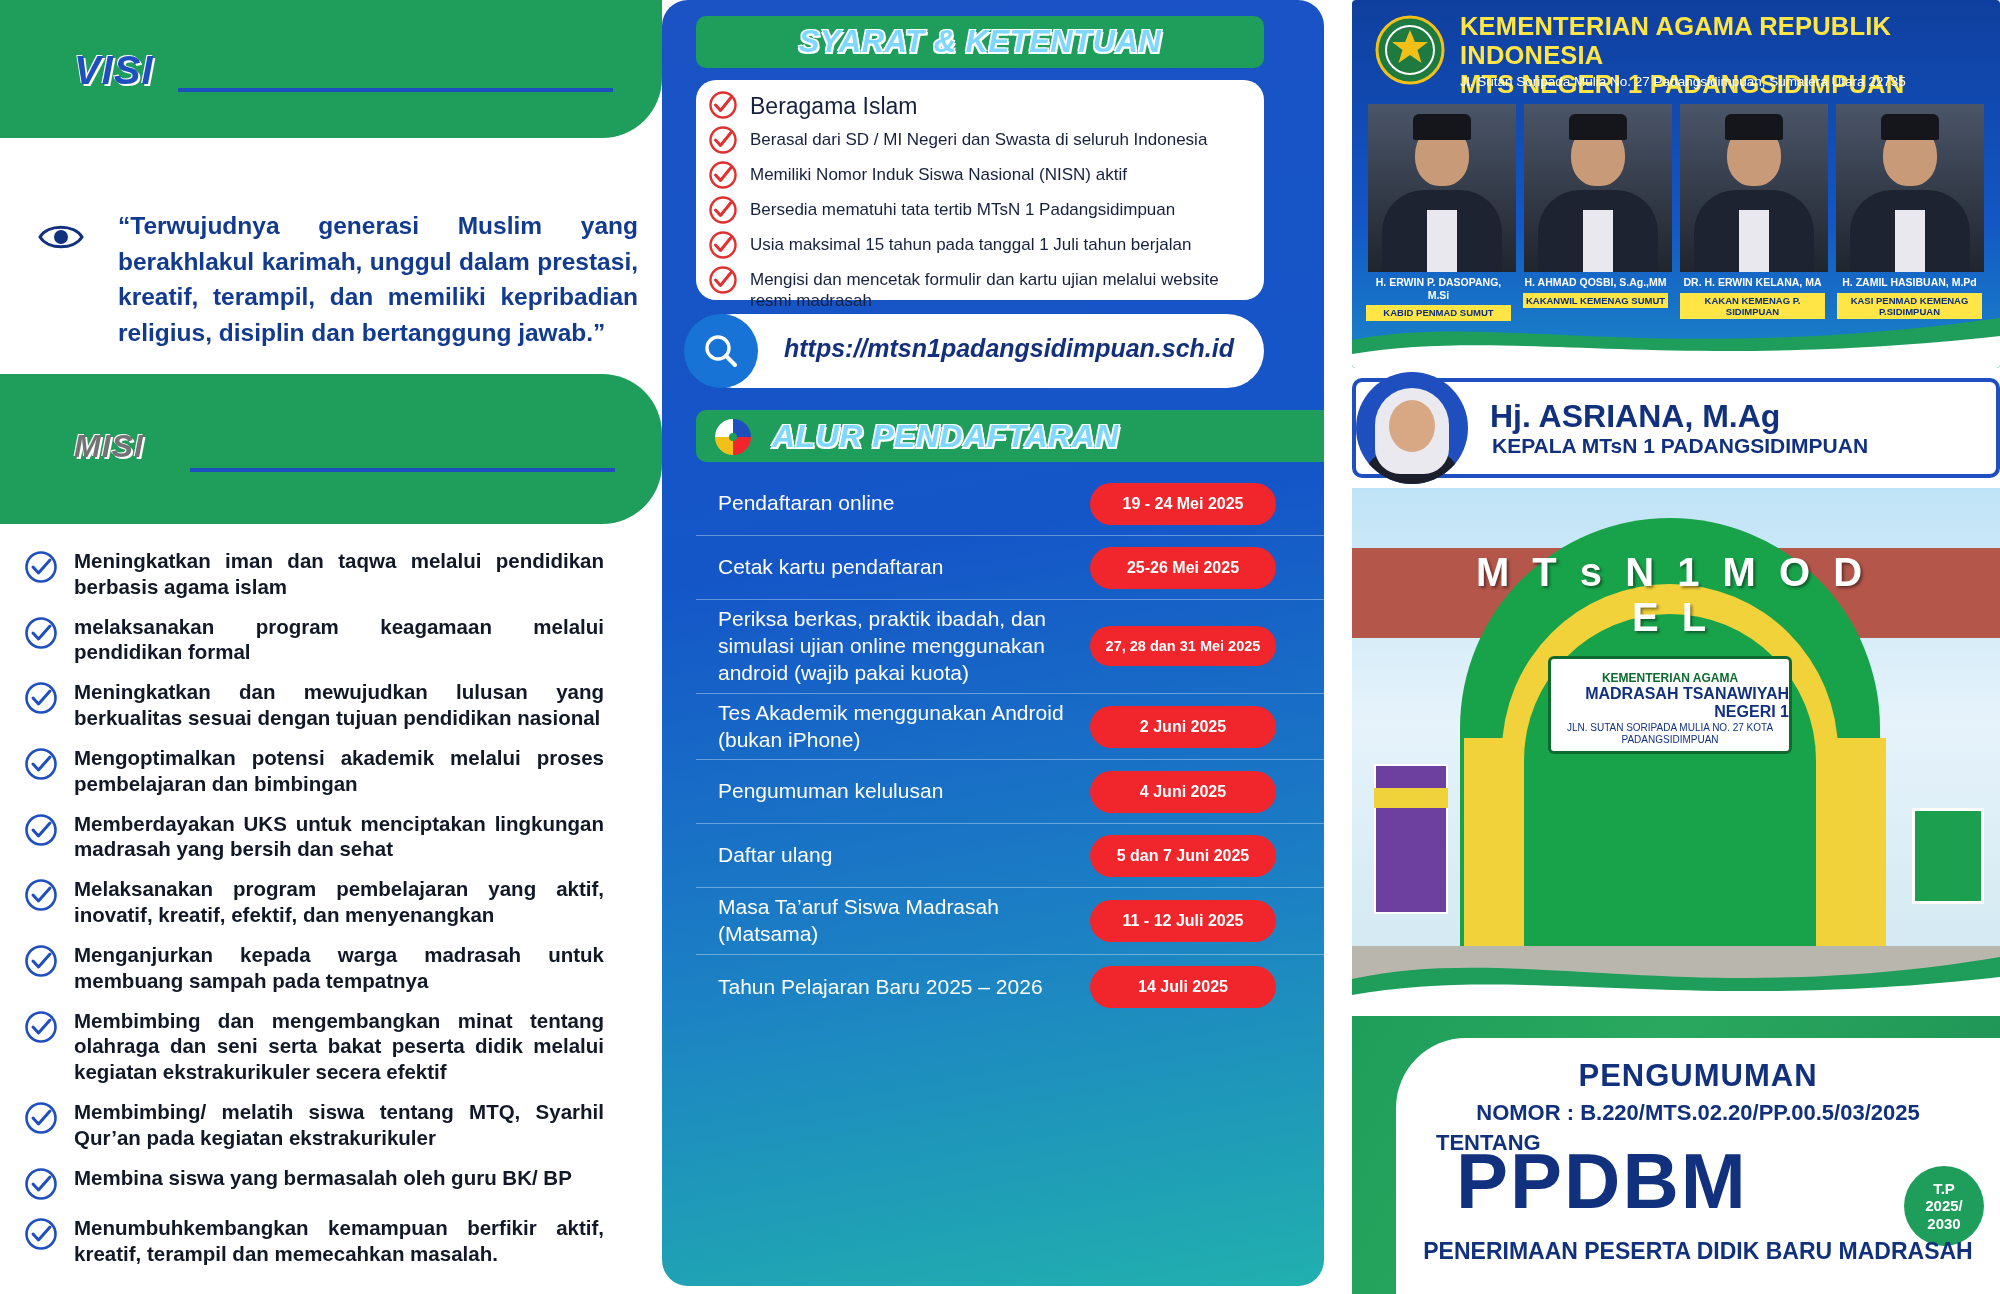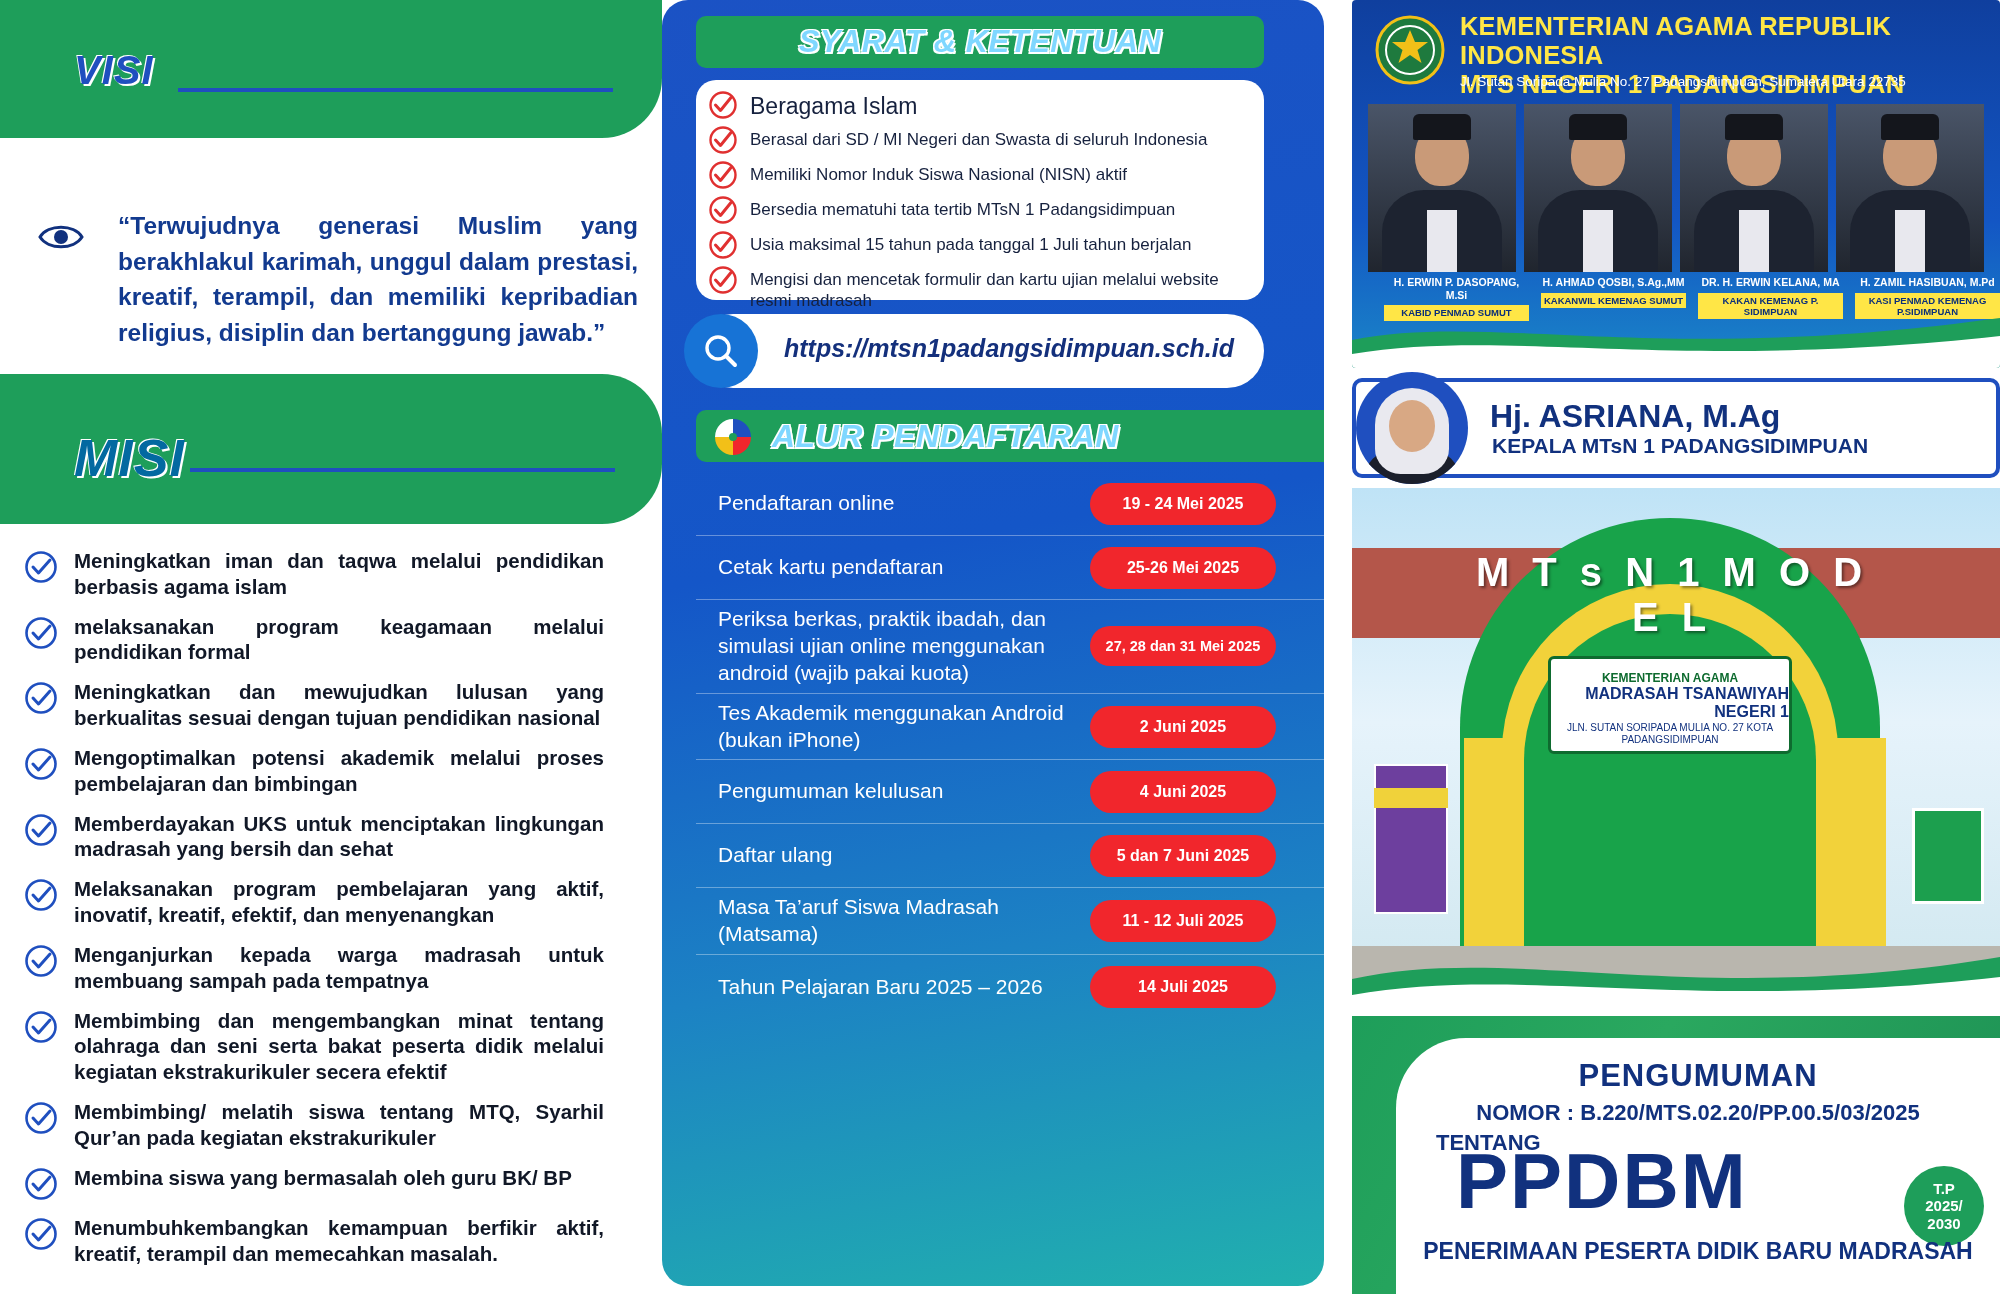--- a/index.html
+++ b/index.html
@@ -43,22 +43,22 @@
     font-size: 24.5px; font-weight: bold; line-height: 1.45;
     color: #123a8f; text-align: justify; text-justify: inter-word;
   }
   .misi-band {
     position: absolute; left: 0; top: 374px; width: 662px; height: 150px;
     background: #1e9e5a;
     border-top-right-radius: 60px; border-bottom-right-radius: 60px;
   }
   .misi-title {
     position: absolute; left: 74px; top: 428px;
-    font-size: 52px; font-weight: bold; font-style: italic;
-    color: #0369a1; letter-spacing: 1px;
+    font-size: 32px; font-weight: bold; font-style: italic;
+    color: #737373; letter-spacing: 1px;
     text-shadow: 2px 2px 0 #ffffff, -1px -1px 0 #ffffff;
   }
   .misi-rule {
     position: absolute; left: 190px; top: 468px; width: 425px; height: 4px;
     background: #1f4fbf;
   }
   .misi-list {
     position: absolute; left: 24px; top: 548px; width: 630px;
   }
   .misi-item {
@@ -184,21 +184,21 @@
   }
   .person .body {
     position: absolute; left: 50%; bottom: 0; width: 120px; height: 82px; margin-left: -60px;
     background: #1d2330; border-radius: 42px 42px 0 0;
   }
   .person .shirt {
     position: absolute; left: 50%; bottom: 0; width: 30px; height: 62px; margin-left: -15px;
     background: #e8e8ee;
   }
   .names-row {
-    position: absolute; left: 32px; top: 276px; width: 616px;
+    position: absolute; left: 14px; top: 276px; width: 616px;
     display: flex; gap: 12px;
   }
   .name-box { flex: 1; text-align: center; }
   .name-box .nm { font-size: 10.5px; font-weight: bold; color: #ffffff; line-height: 1.2; }
   .name-box .rl {
     font-size: 9.5px; font-weight: bold; color: #0b2f7a; background: #ffe646;
     margin-top: 4px; padding: 2px 0; line-height: 1.2;
   }
   .kemenag-wave {
     position: absolute; left: 0; bottom: -2px; width: 648px; height: 64px;

